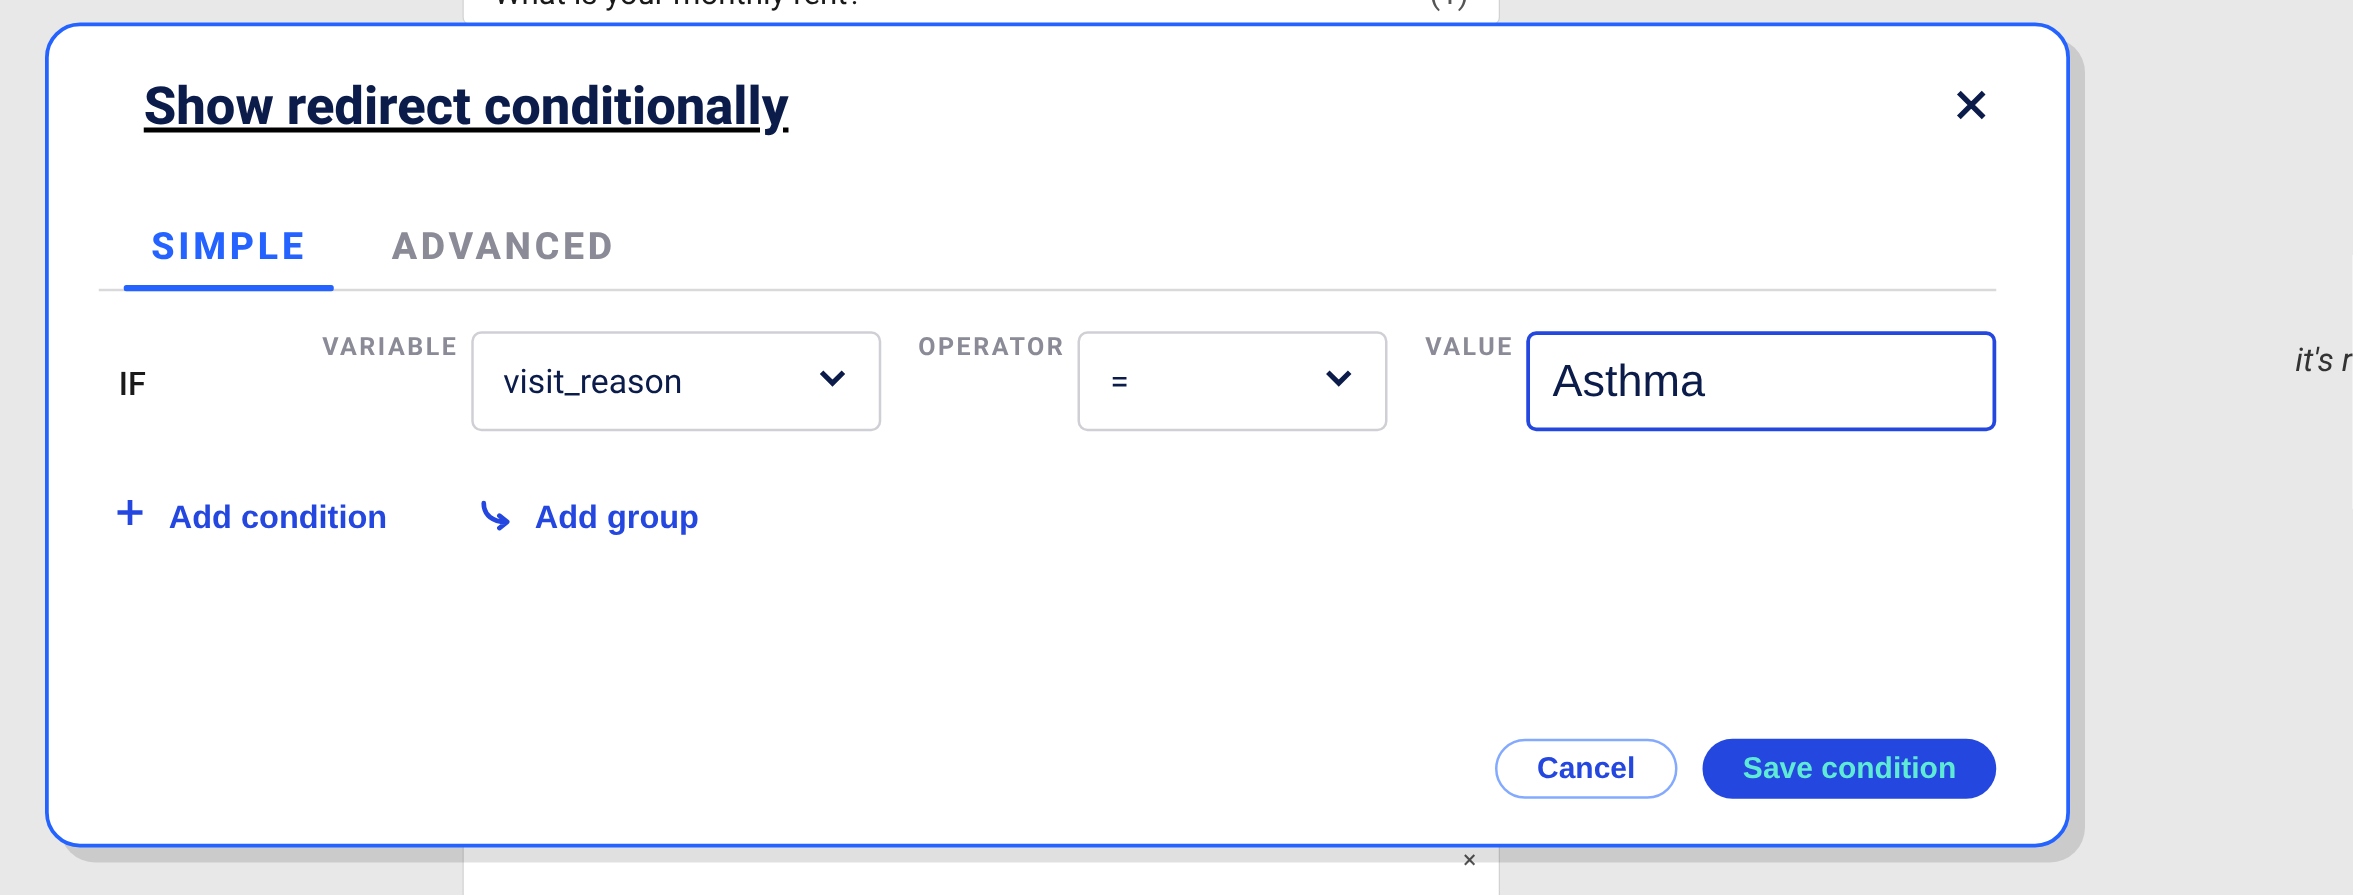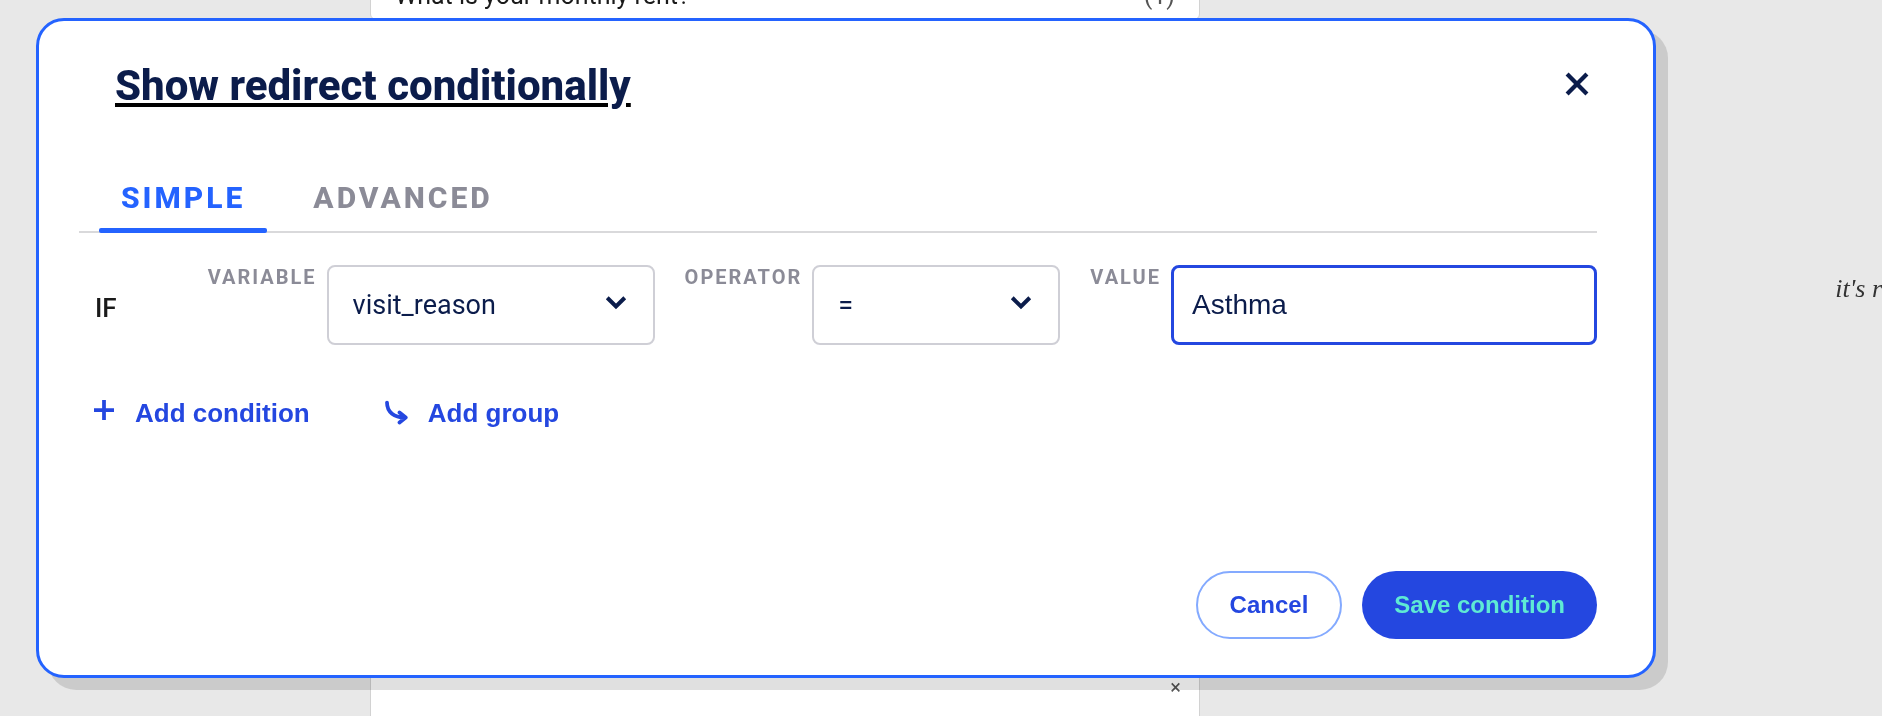--- a/index.html
+++ b/index.html
@@ -3,21 +3,21 @@
 <meta charset="utf-8">
 <style>
   * { box-sizing: border-box; margin: 0; padding: 0; }
   html, body { width: 1882px; height: 716px; font-family: -apple-system, BlinkMacSystemFont, "Segoe UI", Roboto, Helvetica, Arial, sans-serif; }
   body { background: #e8e8e8; position: relative; overflow: hidden; }
 
   
   .bg-row { position: absolute; background: #fff; border: 1px solid #d2d2d2; border-radius: 6px; color: #1a1a1a; display: flex; align-items: center; padding: 0 24px; font-size: 25px; }
   .bg-row .q { flex: 1; }
   .bg-row .count { color: #555; }
-  .bg-side { position: absolute; font-style: italic; color: #333; font-size: 26px; font-family: Liberation Serif, serif; }
+  .bg-side { position: absolute; font-style: italic; color: #333; font-size: 26px; }
 
   
   .modal {
     position: absolute;
     left: 36px; top: 18px;
     width: 1620px; height: 660px;
     background: #ffffff;
     border: 3px solid #2463ff;
     border-radius: 28px;
     box-shadow: 12px 12px 0 rgba(0,0,0,0.12);
@@ -36,28 +36,28 @@
 
   .cond-row { display: flex; align-items: flex-end; gap: 30px; margin-top: 32px; padding-left: 20px; }
   .if-label { font-size: 26px; color: #1a1a1a; font-weight: 500; padding-bottom: 22px; width: 160px; padding-left: 16px; }
   .field { display: flex; gap: 10px; }
   .field-label { font-size: 20px; font-weight: 700; letter-spacing: 2px; color: #8b8b97; }
   .select { position: relative; height: 80px; border: 2px solid #cfcfd6; border-radius: 8px; display: flex; align-items: center; padding: 0 24px; font-size: 27px; color: #0b1c4b; cursor: pointer; background: #fff; }
   .select.variable { width: 328px; }
   .select.operator { width: 248px; }
   .select .chev { position: absolute; right: 22px; top: 50%; transform: translateY(-50%); }
   .select .chev svg { width: 30px; height: 30px; stroke: #0b1c4b; stroke-width: 3.2; fill: none; }
-  .value-input { height: 80px; width: 426px; border: 3px solid #2447e0; border-radius: 8px; padding: 0 18px; font-size: 28px; color: #0b1c4b; outline: none; }
+  .value-input { height: 80px; width: 376px; border: 3px solid #2447e0; border-radius: 8px; padding: 0 18px; font-size: 36px; color: #0b1c4b; outline: none; }
 
   .action-links { display: flex; gap: 52px; margin-top: 44px; padding-left: 20px; }
   .link-btn { display: flex; align-items: center; gap: 16px; background: none; border: none; color: #2447e0; font-size: 26px; font-weight: 700; cursor: pointer; padding: 6px 10px; }
   .link-btn svg { width: 30px; height: 30px; stroke: #2447e0; stroke-width: 3; fill: none; }
 
   .footer { margin-top: auto; display: flex; justify-content: flex-end; gap: 20px; }
-  .btn { height: 68px; padding: 12px 32px; border-radius: 999px; font-size: 24px; font-weight: 700; cursor: pointer; display: flex; align-items: center; }
+  .btn { height: 48px; padding: 12px 32px; border-radius: 999px; font-size: 24px; font-weight: 700; cursor: pointer; display: flex; align-items: center; }
   .btn.cancel { background: #fff; color: #2447e0; border: 2px solid #84aaff; }
   .btn.save { background: #2447e0; color: #5eead4; border: none; }
 </style>
 </head>
 <body>
 
 <div class="bg-row" style="left:370px; top:-30px; width:830px; height:50px;">
   <span class="q">What is your monthly rent?</span>
   <span class="count">(1)</span>
 </div>

